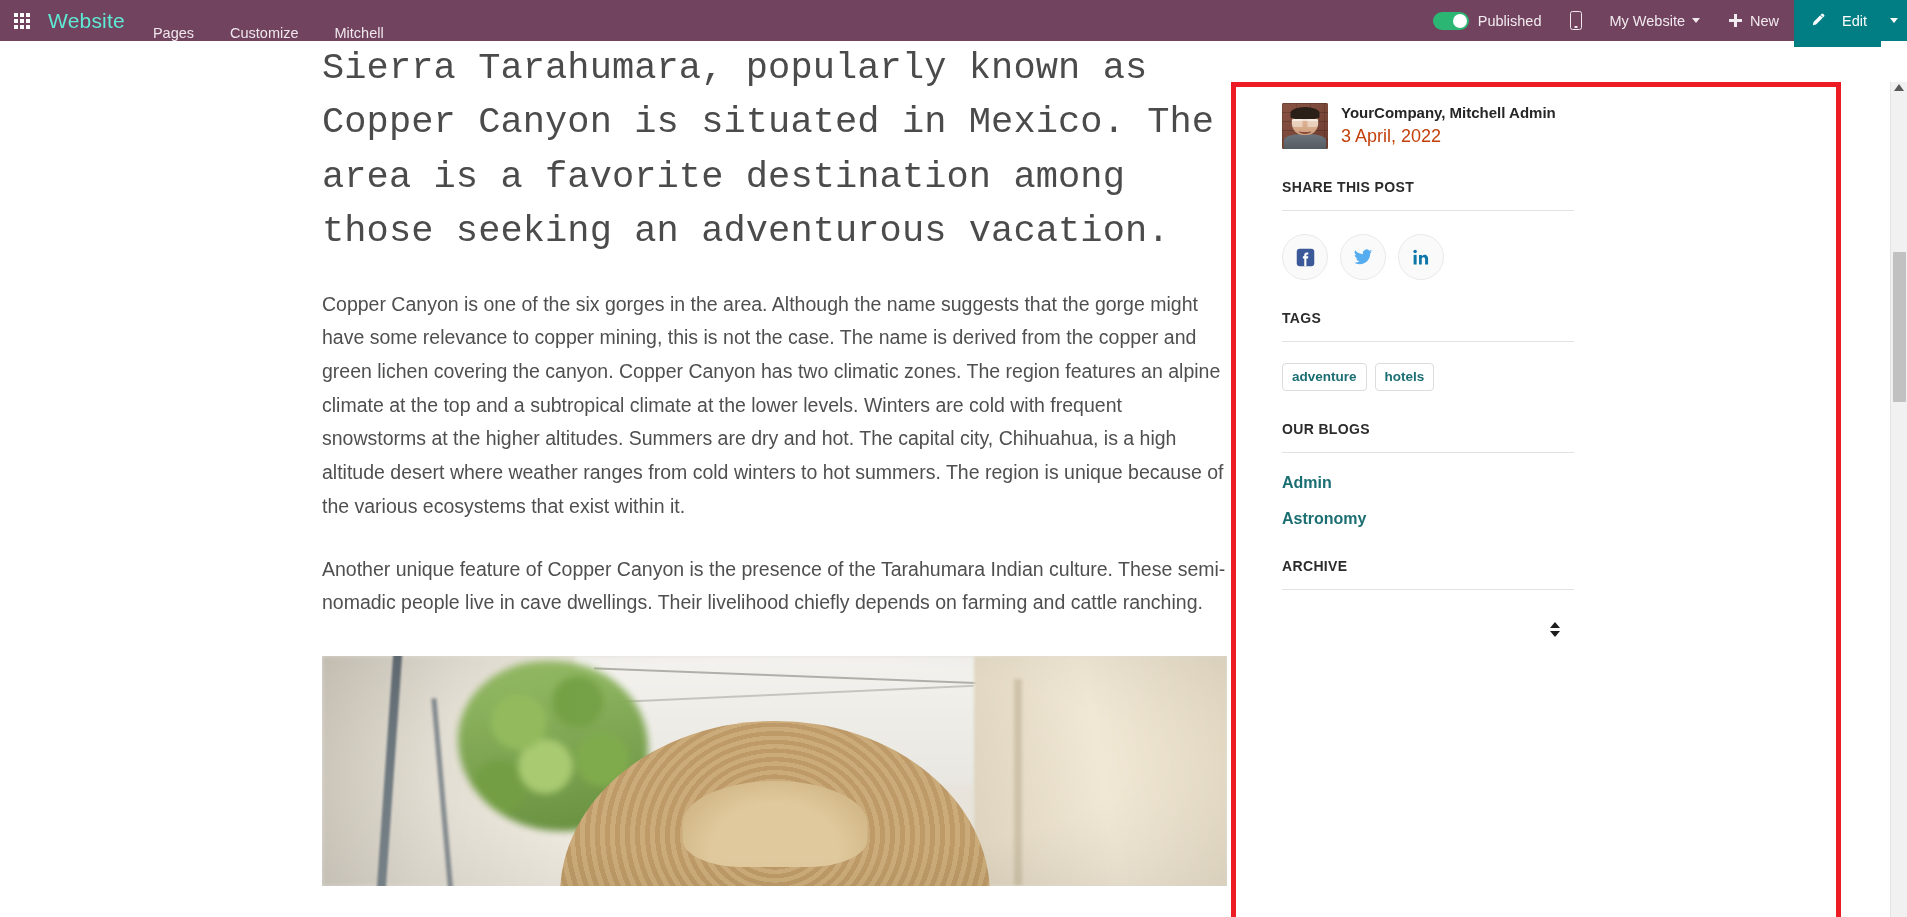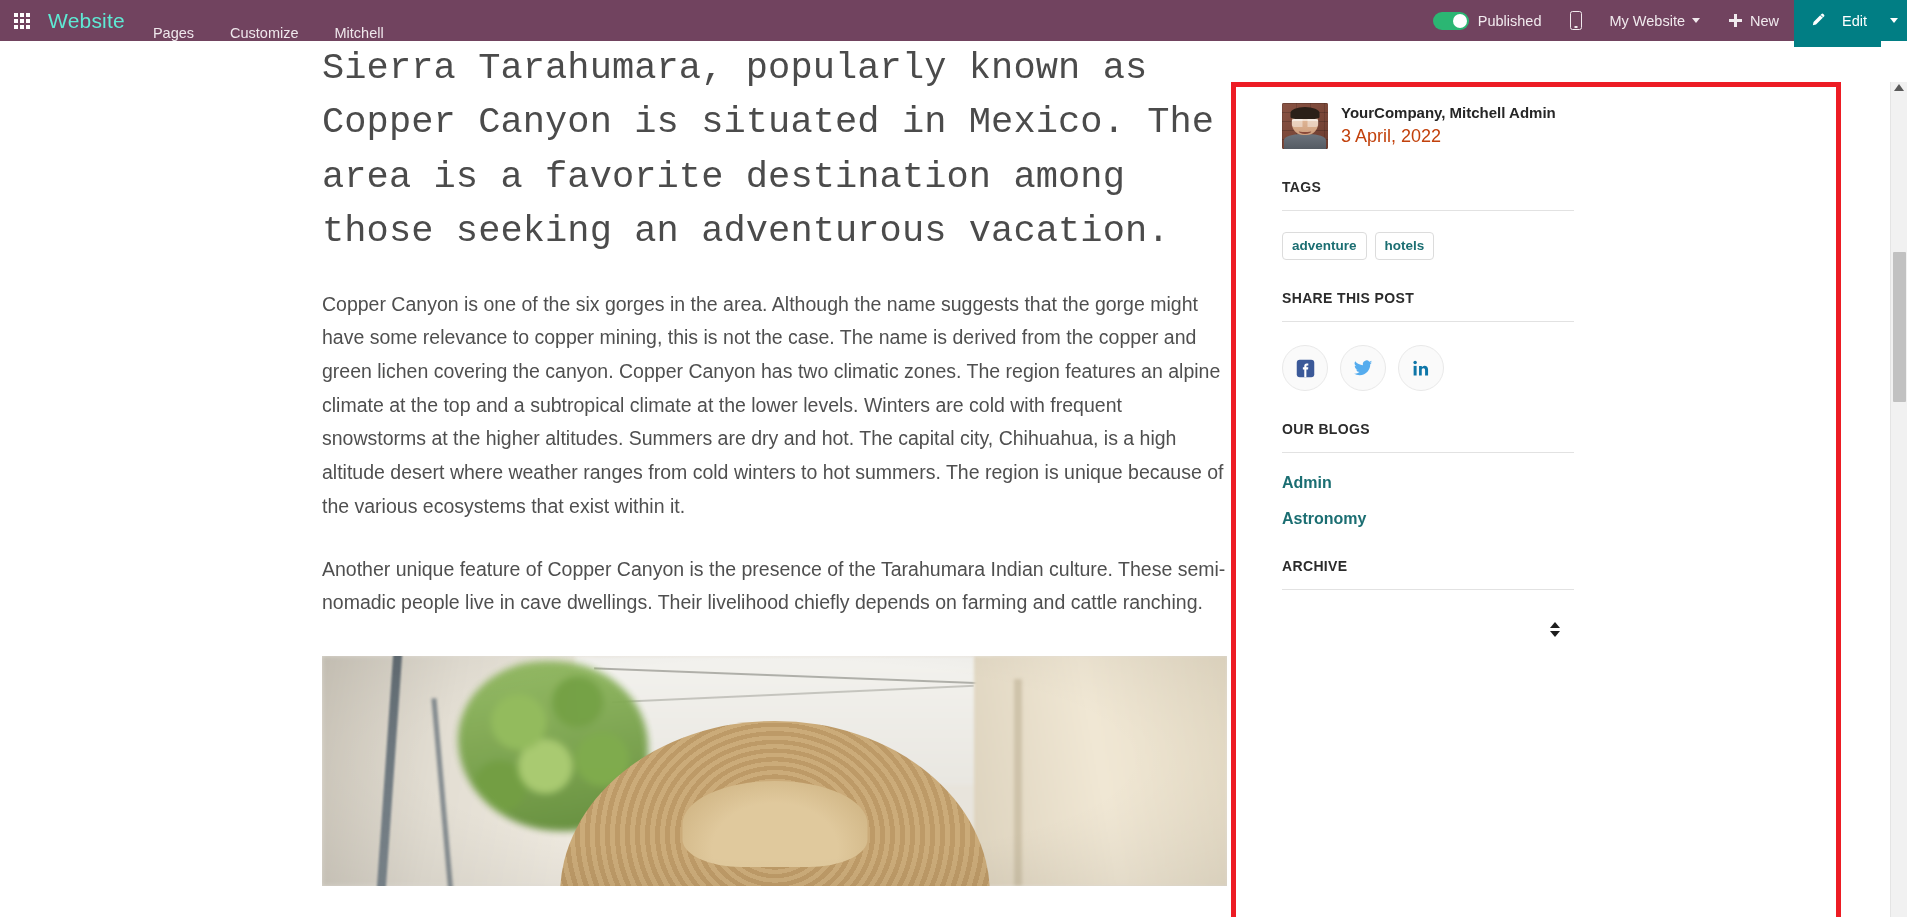--- a/index.html
+++ b/index.html
@@ -446,29 +446,20 @@
         <div class="av-brick"></div>
         <div class="av-body"></div>
         <div class="av-head"></div>
         <div class="av-hair"></div>
         <div class="av-glasses"></div>
         <div class="av-smile"></div>
       </div>
       <div id="author-meta">
         <div id="author-name">YourCompany, Mitchell Admin</div>
         <div id="author-date">3 April, 2022</div>
-      </div>
-    </div>
-
-    <div class="side-section">
-      <div class="side-title">TAGS</div>
-      <div class="side-rule"></div>
-      <div id="tags-list">
-        <span class="tag-pill">adventure</span>
-        <span class="tag-pill">hotels</span>
       </div>
     </div>
 
     <div class="side-section">
       <div class="side-title">SHARE THIS POST</div>
       <div class="side-rule"></div>
       <div id="share-icons">
         <div class="share-circle">
           <svg width="21" height="21" viewBox="0 0 24 24">
             <rect x="2" y="2" width="20" height="20" rx="3.5" fill="#3b5998"></rect>
@@ -484,20 +475,29 @@
           <svg width="21" height="21" viewBox="0 0 24 24">
             <rect x="3" y="9" width="3.4" height="11" fill="#0e76a8"></rect>
             <circle cx="4.7" cy="5.2" r="2" fill="#0e76a8"></circle>
             <path d="M9.2 9h3.2v1.6a3.5 3.5 0 013.1-1.8c2.4 0 4 1.5 4 4.6V20h-3.4v-6c0-1.5-.6-2.4-1.9-2.4-1.1 0-1.7.8-1.9 1.6V20H9.2V9z" fill="#0e76a8"></path>
           </svg>
         </div>
       </div>
     </div>
 
     <div class="side-section">
+      <div class="side-title">TAGS</div>
+      <div class="side-rule"></div>
+      <div id="tags-list">
+        <span class="tag-pill">adventure</span>
+        <span class="tag-pill">hotels</span>
+      </div>
+    </div>
+
+    <div class="side-section">
       <div class="side-title">OUR BLOGS</div>
       <div class="side-rule"></div>
       <div id="blogs-list">
         <a class="blog-link">Admin</a>
         <a class="blog-link">Astronomy</a>
       </div>
     </div>
 
     <div class="side-section">
       <div class="side-title">ARCHIVE</div>

